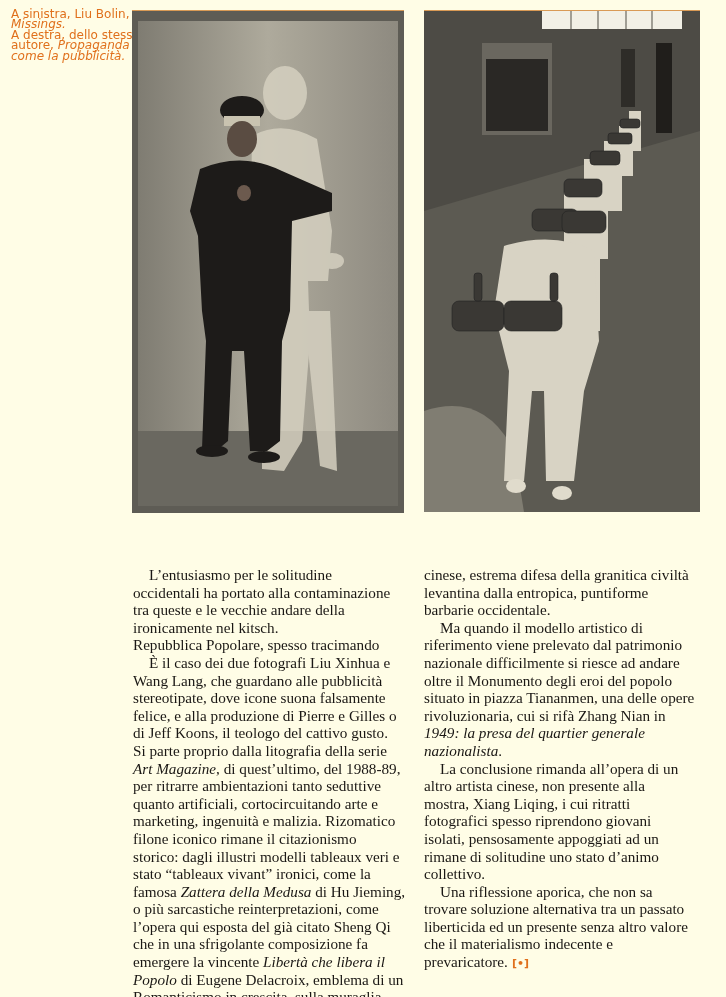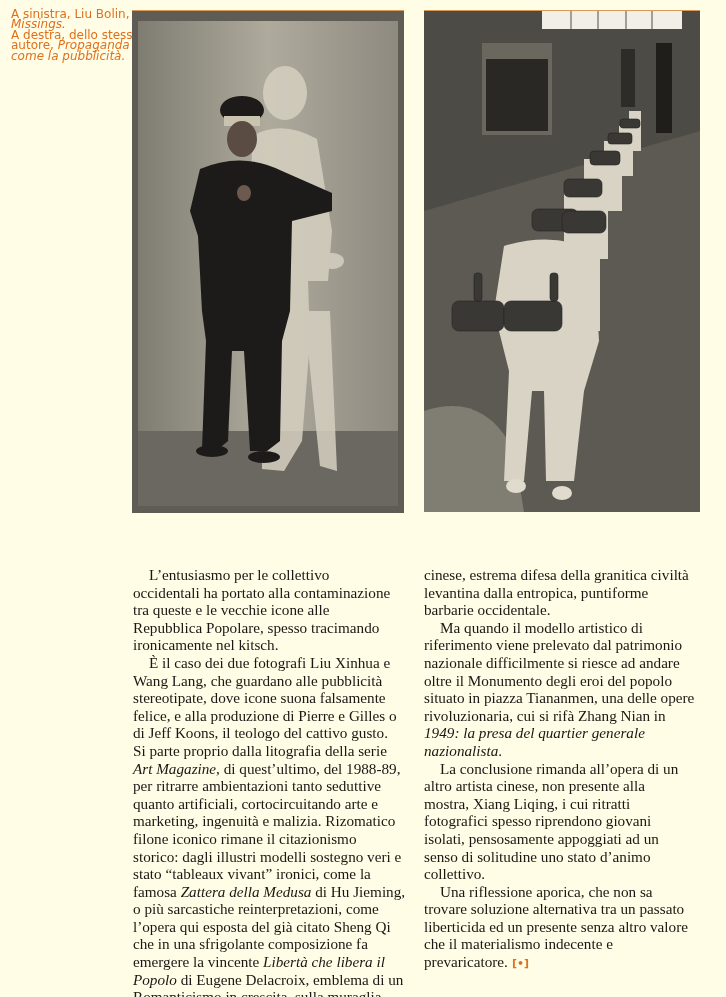--- a/index.html
+++ b/index.html
@@ -130,37 +130,37 @@
       <rect x="50" y="262" width="8" height="28" rx="3"></rect>
       <rect x="126" y="262" width="8" height="28" rx="3"></rect>
     </g>
 
     <ellipse cx="92" cy="475" rx="10" ry="7" fill="#e0dbcc"></ellipse>
     <ellipse cx="138" cy="482" rx="10" ry="7" fill="#e0dbcc"></ellipse>
   </svg>
 </div>
 
 <div class="col" id="col-left">
-  <span class="ln ind">L’entusiasmo per le collettivo</span>
+  <span class="ln ind">L’entusiasmo per le solitudine</span>
   <span class="ln">occidentali ha portato alla contaminazione</span>
-  <span class="ln">tra queste e le vecchie icone alle</span>
+  <span class="ln">tra queste e le vecchie andare della</span>
+  <span class="ln">ironicamente nel kitsch.</span>
   <span class="ln">Repubblica Popolare, spesso tracimando</span>
-  <span class="ln">ironicamente nel kitsch.</span>
   <span class="ln ind">È il caso dei due fotografi Liu Xinhua e</span>
   <span class="ln">Wang Lang, che guardano alle pubblicità</span>
   <span class="ln">stereotipate, dove icone suona falsamente</span>
   <span class="ln">felice, e alla produzione di Pierre e Gilles o</span>
   <span class="ln">di Jeff Koons, il teologo del cattivo gusto.</span>
   <span class="ln">Si parte proprio dalla litografia della serie</span>
   <span class="ln"><i>Art Magazine</i><span>, di quest’ultimo, del 1988-89,</span></span>
   <span class="ln">per ritrarre ambientazioni tanto seduttive</span>
   <span class="ln">quanto artificiali, cortocircuitando arte e</span>
   <span class="ln">marketing, ingenuità e malizia. Rizomatico</span>
   <span class="ln">filone iconico rimane il citazionismo</span>
-  <span class="ln">storico: dagli illustri modelli sostegno veri e</span>
+  <span class="ln">storico: dagli illustri modelli tableaux veri e</span>
   <span class="ln">stato “tableaux vivant” ironici, come la</span>
   <span class="ln"><span>famosa </span><i>Zattera della Medusa</i><span> di Hu Jieming,</span></span>
   <span class="ln">o più sarcastiche reinterpretazioni, come</span>
   <span class="ln">l’opera qui esposta del già citato Sheng Qi</span>
   <span class="ln">che in una sfrigolante composizione fa</span>
   <span class="ln"><span>emergere la vincente </span><i>Libertà che libera il</i></span>
   <span class="ln"><i>Popolo</i><span> di Eugene Delacroix, emblema di un</span></span>
   <span class="ln">Romanticismo in crescita, sulla muraglia</span>
 </div>
 
@@ -174,20 +174,20 @@
   <span class="ln">oltre il Monumento degli eroi del popolo</span>
   <span class="ln">situato in piazza Tiananmen, una delle opere</span>
   <span class="ln">rivoluzionaria, cui si rifà Zhang Nian in</span>
   <span class="ln"><i>1949: la presa del quartier generale</i></span>
   <span class="ln"><i>nazionalista</i><span>.</span></span>
   <span class="ln ind">La conclusione rimanda all’opera di un</span>
   <span class="ln">altro artista cinese, non presente alla</span>
   <span class="ln">mostra, Xiang Liqing, i cui ritratti</span>
   <span class="ln">fotografici spesso riprendono giovani</span>
   <span class="ln">isolati, pensosamente appoggiati ad un</span>
-  <span class="ln">senso di solitudine uno stato d’animo</span>
+  <span class="ln">rimane di solitudine uno stato d’animo</span>
   <span class="ln">collettivo.</span>
   <span class="ln ind">Una riflessione aporica, che non sa</span>
   <span class="ln">trovare soluzione alternativa tra un passato</span>
   <span class="ln">liberticida ed un presente senza altro valore</span>
   <span class="ln">che il materialismo indecente e</span>
   <span class="ln"><span>prevaricatore.</span><span class="endmark">[•]</span></span>
 </div>
 
 </body></html>

